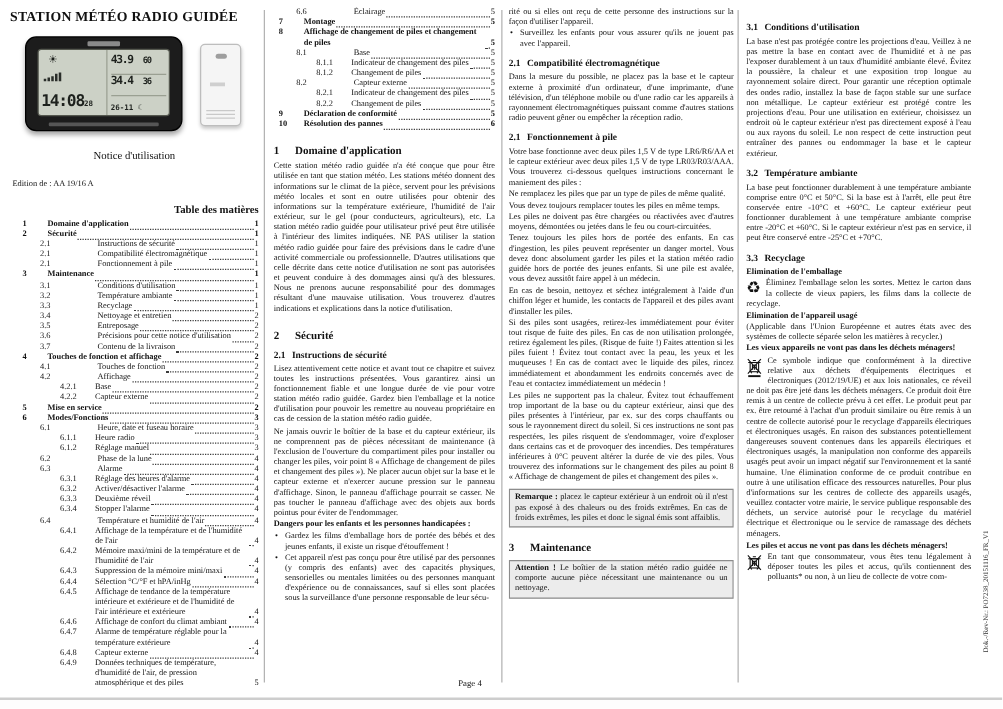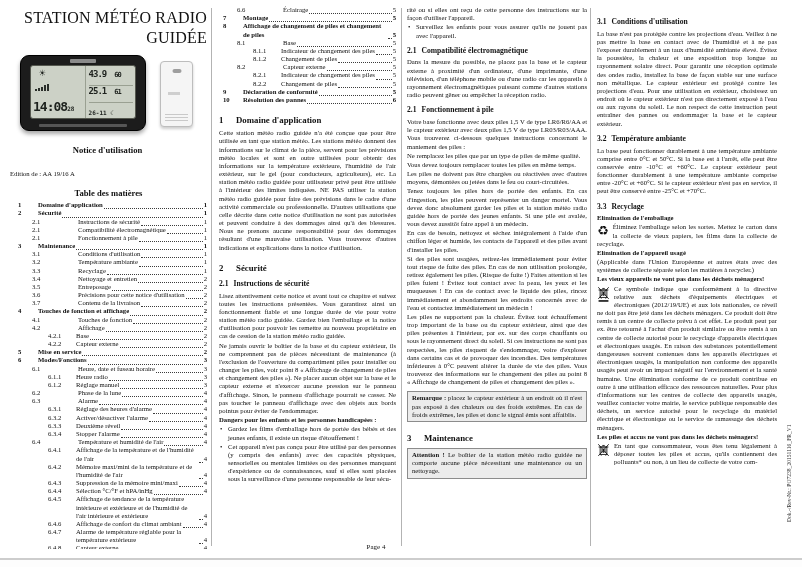--- a/index.html
+++ b/index.html
@@ -6,21 +6,21 @@
   .page{position:relative;width:802px;height:567px;background:#fff;overflow:hidden;
         font-family:"Liberation Serif","DejaVu Serif",serif;color:#111;}
   .col{position:absolute;top:6px;height:543px;overflow:hidden;font-size:6.7px;line-height:1.22;text-align:justify;}
   #col1{left:8px;width:199px;}
   #col2{left:219px;width:177px;}
   #col3{left:407px;width:180px;}
   #col4{left:597px;width:180px;}
   .vsep{position:absolute;top:8px;height:538px;width:0;border-left:1px solid #b3b3b3;}
 
   
-  .doc-title{font-weight:normal;font-size:16px;text-align:right;letter-spacing:.2px;margin-top:2px;}
+  .doc-title{font-weight:bold;font-size:11px;text-align:left;letter-spacing:.2px;margin-top:2px;}
   .device-row{position:relative;height:84px;margin-top:6px;}
   .station{position:absolute;left:12px;top:2px;width:124px;height:74px;background:#1c1c1c;
            border-radius:9px;box-shadow:0 3px 4px rgba(0,0,0,.35);border:1px solid #000;}
   .station .brand{position:absolute;left:50%;top:3px;transform:translateX(-50%);width:26px;height:4px;background:#8a8a8a;border-radius:1px;}
   .lcd{position:absolute;left:9px;top:9px;right:9px;bottom:11px;background:#ccd1c6;border-radius:3px;
        border:1px solid #55584f;display:flex;font-family:"DejaVu Sans Mono",monospace;color:#1d211d;}
   .lcd-left{width:52%;position:relative;border-right:1px solid #9aa092;}
   .lcd-right{width:48%;position:relative;}
   .sun{position:absolute;left:8px;top:2px;font-size:11px;line-height:11px;}
   .bars{position:absolute;left:4px;top:18px;display:flex;align-items:flex-end;gap:1px;}
@@ -31,23 +31,23 @@
            font-weight:bold;font-size:9px;letter-spacing:-1px;padding-top:3px;}
   .reading .hum{font-size:7px;margin-left:8px;}
   .r1{top:0;} .r2{top:17px;}
   .daterow{position:absolute;left:3px;bottom:2px;font-size:6px;font-weight:bold;letter-spacing:0;}
   .station .foot{position:absolute;left:18px;bottom:3px;right:18px;height:3px;background:#565656;border-radius:1px;}
   .sensor{position:absolute;left:152px;top:8px;width:31px;height:64px;background:#f5f5f5;border:1px solid #bdbdbd;
           border-radius:4px;box-shadow:0 2px 3px rgba(0,0,0,.2);}
   .sensor .hole{position:absolute;left:50%;top:7px;transform:translateX(-50%);width:9px;height:4px;background:#9e9e9e;border-radius:2px;}
   .sensor .mark{position:absolute;left:7px;top:30px;width:12px;height:3px;background:#cfcfcf;}
   .sensor .ridge{position:absolute;left:4px;right:4px;height:1px;background:#c9c9c9;}
-  .notice-title{font-weight:bold;font-size:8.6px;text-align:center;margin-top:8px;}
+  .notice-title{font-weight:normal;font-size:8.6px;text-align:center;margin-top:8px;}
   .edition{font-size:6.7px;text-align:left;margin:14px 0 0 2px;}
-  .toc-title{font-weight:bold;font-size:8.6px;text-align:center;margin:10px 0 3px 2px;}
+  .toc-title{font-weight:bold;font-size:8.6px;text-align:right;margin:10px 0 3px 2px;}
 
   
   .toc{padding-left:10px;text-align:left;}
   .toc-row{display:flex;align-items:flex-start;}
   .toc-row.b{font-weight:bold;}
   .tnum{flex:none;}
   .lvl1 .tnum{width:20px;}
   .lvl2 .tnum{margin-left:14px;width:46px;}
   .lvl3 .tnum{margin-left:30px;width:28px;}
   .tlabel{flex:0 1 auto;}
@@ -98,21 +98,21 @@
               <i style="height:2px"></i>
                 <i style="height:3px"></i>
                 <i style="height:4px"></i>
                 <i style="height:6px"></i>
                 <i style="height:7px"></i>
             </div>
             <div class="lcd-time"><span>14:08</span><span class="lcd-sec">28</span></div>
           </div>
           <div class="lcd-right">
             <div class="reading r1"><span>43.9</span><span class="hum">60</span></div>
-            <div class="reading r2"><span>25.1</span><span class="hum">61</span></div>
+            <div class="reading r2"><span>34.4</span><span class="hum">36</span></div>
             <div class="daterow"><span>26-11</span> <span>☾</span></div>
           </div>
         </div>
         <div class="foot"></div>
       </div>
       <div class="sensor">
         <div class="hole"></div>
         <div class="mark"></div>
         <div class="ridge" style="bottom:5px"></div>
         <div class="ridge" style="bottom:8px"></div>

